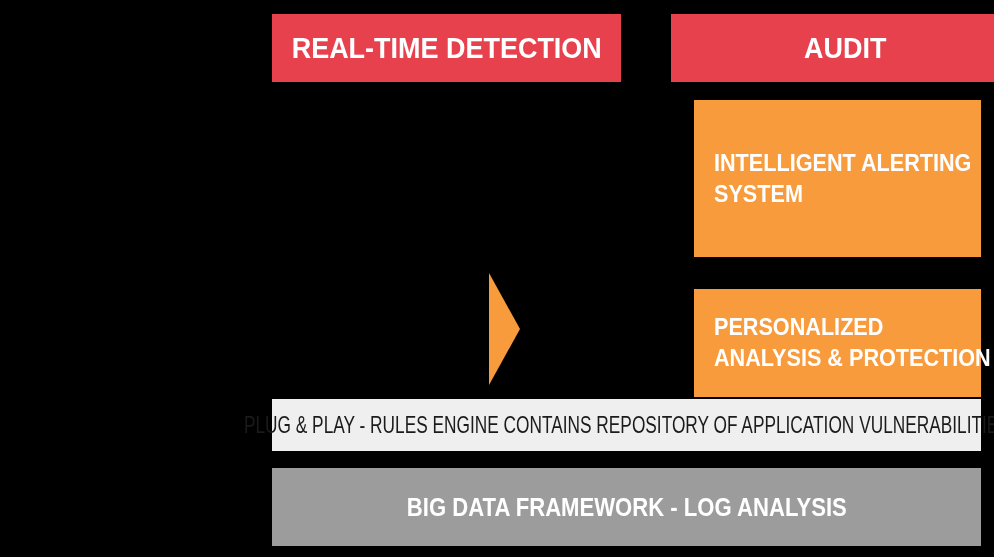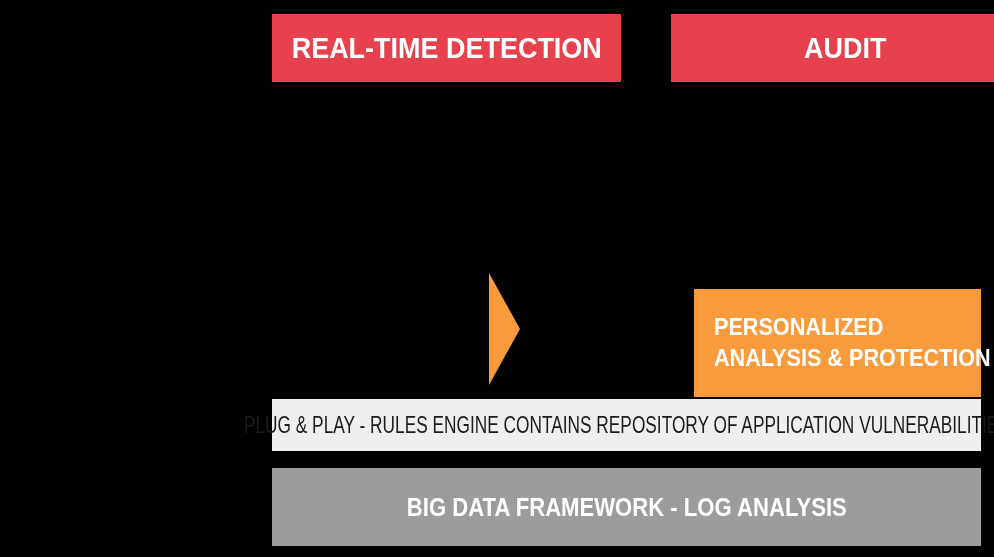--- a/index.html
+++ b/index.html
@@ -105,20 +105,24 @@
 <div class="canvas" style="--bg: #000000; --red: #e8414e; --orange: #f89b3c; --light-gray: #efefef; --mid-gray: #9c9c9c;">
 
   <div class="abs header-box pos-header-1">
     <span class="txt">REAL-TIME DETECTION</span>
   </div>
 
   <div class="abs header-box pos-header-2">
     <span class="txt">AUDIT</span>
   </div>
 
+  <div class="abs card pos-card-1">
+    <span class="line">INTELLIGENT ALERTING</span>
+    <span class="line">SYSTEM</span>
+  </div>
 
   <div class="abs card pos-card-2">
     <span class="line">PERSONALIZED</span>
     <span class="line">ANALYSIS &amp; PROTECTION</span>
   </div>
 
   <div class="abs arrow pos-arrow"></div>
 
   <div class="abs bar bar-light pos-bar-1">
     <span class="txt">PLUG &amp; PLAY - RULES ENGINE CONTAINS REPOSITORY OF APPLICATION VULNERABILITIES</span>

